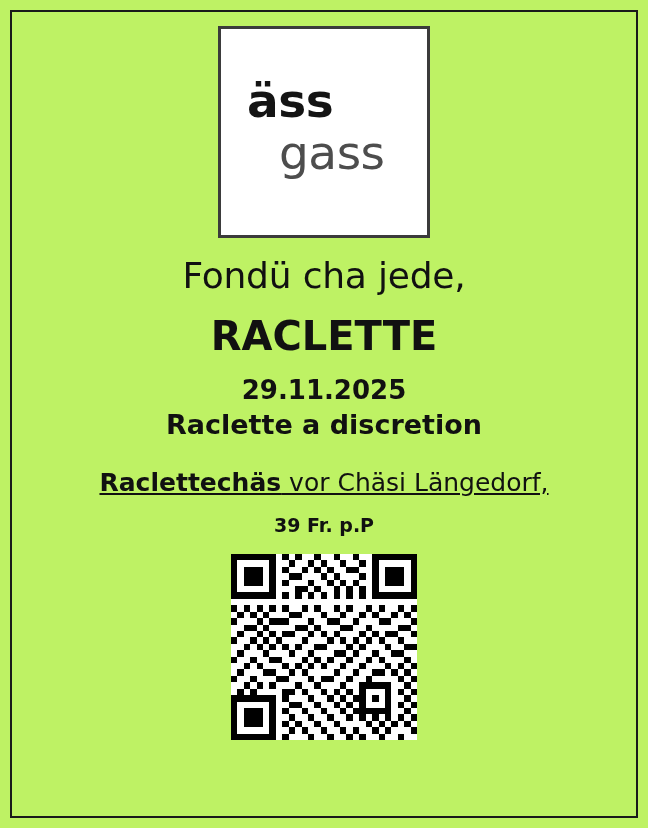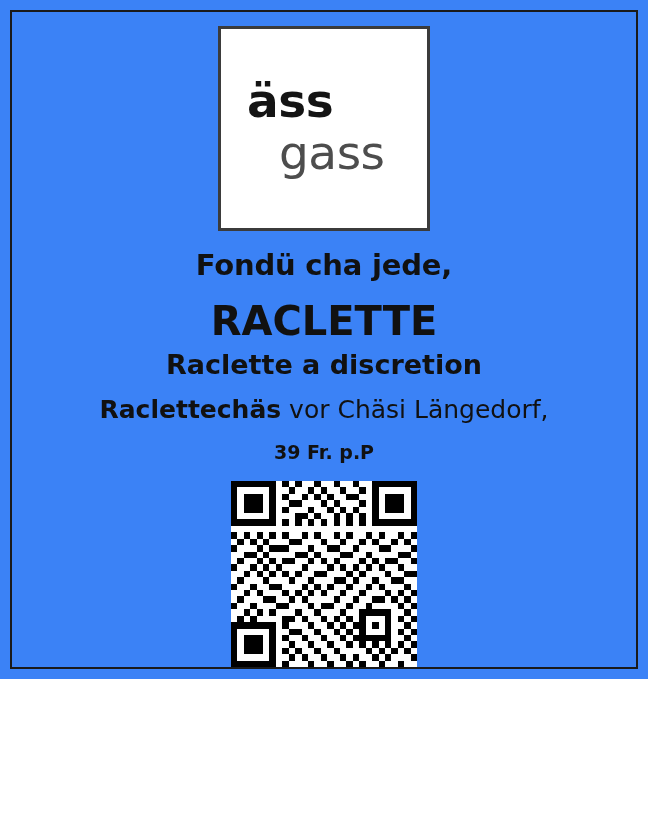--- a/index.html
+++ b/index.html
@@ -6,22 +6,22 @@
     margin: 0;
     padding: 0;
     background: #ffffff;
   }
   body {
     font-family: "DejaVu Sans", sans-serif;
   }
   .page {
     position: relative;
     width: 648px;
-    height: 679px;
-    background: #3b82f6;
+    height: 828px;
+    background: #bef264;
     box-sizing: border-box;
     overflow: hidden;
   }
   .frame {
     position: absolute;
     left: 10px;
     top: 10px;
     right: 10px;
     bottom: 10px;
     border: 2px solid #1a1a1a;
@@ -72,45 +72,46 @@
     text-align: center;
   }
   
   .txt {
     text-align: center;
     color: #111111;
     line-height: 1.18;
   }
   .tagline {
     margin-top: 17px;
-    font-size: 29px;
-    font-weight: 700;
+    font-size: 36px;
+    font-weight: 400;
     letter-spacing: -0.2px;
   }
   .tagline .l2 { display: block; }
   .headline {
     margin-top: 16px;
     font-size: 40px;
     font-weight: 700;
     letter-spacing: 0px;
   }
   .date {
     margin-top: 14px;
     font-size: 26px;
     font-weight: 700;
   }
   .subtitle {
     margin-top: 4px;
     font-size: 27px;
     font-weight: 700;
   }
   .detail {
-    margin-top: 14px;
+    margin-top: 27px;
     font-size: 25px;
     font-weight: 400;
+    text-decoration: underline;
   }
   .detail b { font-weight: 700; }
   .detail .l2 { display: block; margin-top: 2px; }
   .price {
     margin-top: 16px;
     font-size: 19px;
     font-weight: 700;
   }
   
   .qr-wrap {
@@ -132,20 +133,21 @@
         <span class="logo-line1">äss</span>
         <span class="logo-line2">gass</span>
       </div>
 
       <div class="txt tagline">
         <span>Fondü cha jede,</span>
       </div>
 
       <div class="txt headline">RACLETTE</div>
 
+      <div class="txt date">29.11.2025</div>
 
       <div class="txt subtitle">Raclette a discretion</div>
 
       <div class="txt detail">
         <span><b>Raclettechäs</b><span> vor Chäsi Längedorf,</span></span>
       </div>
 
       <div class="txt price">39 Fr. p.P</div>
 
       <div class="qr-wrap">

